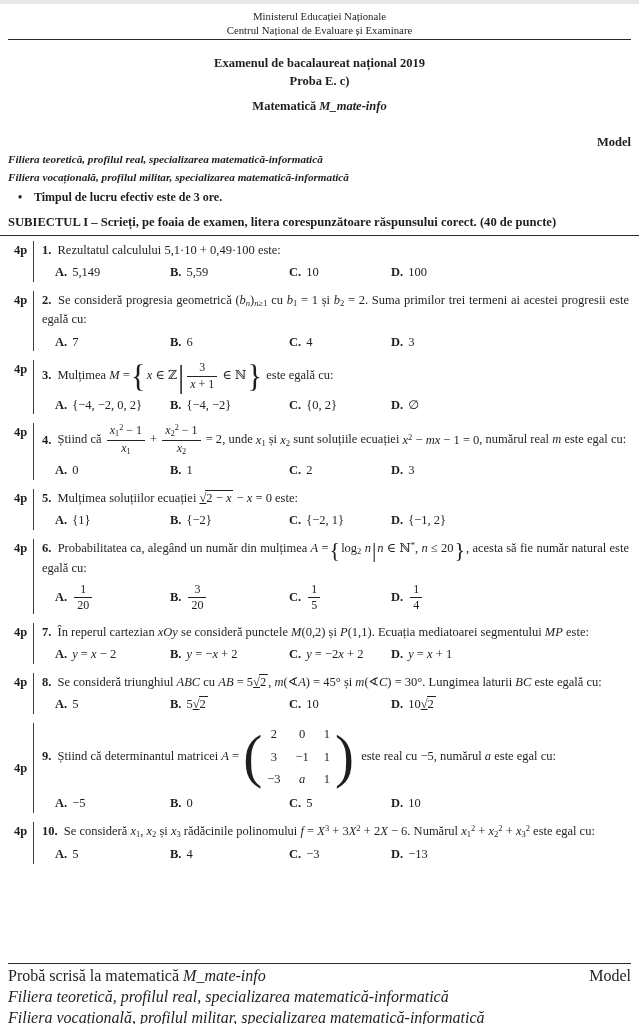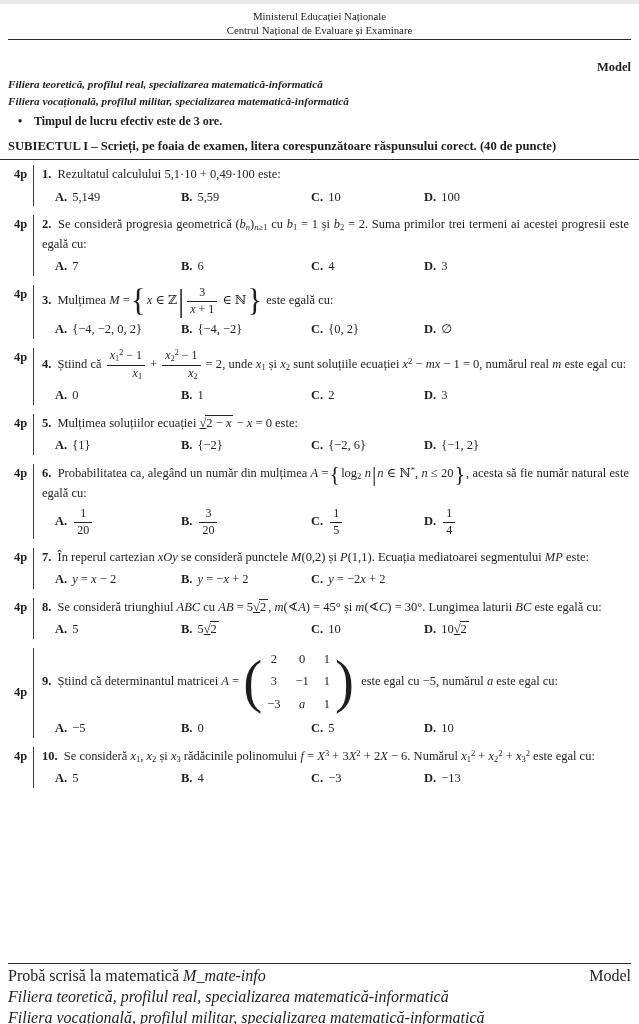--- a/index.html
+++ b/index.html
@@ -29,35 +29,35 @@
   .subject-rule{ border:none; border-top:1.4px solid #2a2a2a; margin:5px -8px 0 -8px; }
 
   .qtable{ margin-top:0; }
   .qrow{ display:flex; padding:5px 0 4px 0; }
   .pts{ flex:none; width:25px; font-weight:bold; text-align:center;
         border-right:1.4px solid #3a3a3a; padding-top:2px; }
   .qrow.vcenter .pts{ display:flex; align-items:center; justify-content:center; padding-top:0; }
   .qbody{ flex:1; padding-left:8px; padding-right:2px; }
   .stem{ line-height:1.55; text-align:justify; }
   .qnum{ margin-right:3px; }
-  .answers{ display:flex; align-items:baseline; margin-left:13px; margin-top:3px; line-height:1.5;gap:11px; }
+  .answers{ display:flex; align-items:baseline; margin-left:13px; margin-top:3px; line-height:1.5; }
   .ans{ white-space:nowrap; }
   .ans:nth-child(1){ width:115px; }
   .ans:nth-child(2){ width:119px; }
   .ans:nth-child(3){ width:102px; }
   .ans:nth-child(4){ flex:1; }
   .ans b{ margin-right:5px; }
 
   .math{ white-space:normal; }
   .sub{ font-size:0.68em; vertical-align:-0.28em; }
   .sup{ font-size:0.68em; vertical-align:0.5em; }
   .frac{ display:inline-block; vertical-align:middle; text-align:center;
          font-size:12px; line-height:1.3; margin:0 2px; }
   .frac .num{ display:block; padding:0 3px; }
-  .frac .den{ display:block; border-top:1px solid #222; padding:0 3px;text-align:right; }
+  .frac .den{ display:block; border-top:1px solid #222; padding:0 3px; }
   .sqrt{ white-space:nowrap;text-decoration:underline; }
   .sqrt .rad{ display:inline-block; border-top:1.1px solid #222; padding:0 2px 0 1px; margin-left:-1px; line-height:1.2; }
   .big{ font-size:22px; font-weight:400; vertical-align:middle; line-height:0.9; padding:0 1px; }
   .big.tall{ font-size:31px; }
   .mat{ display:inline-flex; align-items:center; vertical-align:middle; margin:0 4px; }
   .mat .paren{ font-size:57px; line-height:0.85; font-weight:300; transform:scaleY(1.02); }
   .mat .mgrid{ display:grid; grid-template-columns:repeat(3,auto); column-gap:15px; row-gap:3px;
                padding:2px 5px; text-align:center; }
 
   .footer{ position:absolute; left:8px; right:8px; top:959px; background:#fff; font-size:16px; line-height:1.32; }
@@ -70,20 +70,28 @@
 <body>
 
 <div class="page">
 
   <div class="hdr">
     <div>Ministerul Educației Naționale</div>
     <div>Centrul Național de Evaluare și Examinare</div>
   </div>
   <hr class="hdr-rule">
 
+  <div class="title-block">
+    <div>Examenul de bacalaureat național 2019</div>
+    <div>Proba E. c)</div>
+    <div class="title-sub">
+      <span>Matematică</span>
+      <span class="it">M_mate-info</span>
+    </div>
+  </div>
 
   <div class="model-line">Model</div>
 
   <div class="filiera">Filiera teoretică, profilul real, specializarea matematică-informatică</div>
   <div class="filiera">Filiera vocațională, profilul militar, specializarea matematică-informatică</div>
 
   <ul class="bullets">
     <li>Timpul de lucru efectiv este de 3 ore.</li>
   </ul>
 
@@ -139,21 +147,21 @@
           </div>
         </div>
       </div>
       <div class="qrow">
         <div class="pts">4p</div>
         <div class="qbody">
           <div class="stem"><b class="qnum">5.</b> <span class="txt">Mulțimea soluțiilor ecuației </span><span class="sqrt"><span class="sign">√</span><span class="rad">2 − <i>x</i></span></span><span class="math"> − <i>x</i> = 0</span><span class="txt"> este:</span></div>
           <div class="answers">
             <div class="ans"><b>A.</b><span class="math">{1}</span></div>
             <div class="ans"><b>B.</b><span class="math">{−2}</span></div>
-            <div class="ans"><b>C.</b><span class="math">{−2, 6}</span></div>
+            <div class="ans"><b>C.</b><span class="math">{−2, 1}</span></div>
             <div class="ans"><b>D.</b><span class="math">{−1, 2}</span></div>
           </div>
         </div>
       </div>
       <div class="qrow">
         <div class="pts">4p</div>
         <div class="qbody">
           <div class="stem"><b class="qnum">6.</b> <span class="txt">Probabilitatea ca, alegând un număr din mulțimea </span><span class="math"><i>A</i> =</span><span class="big">{</span><span class="math">log<span class="sub">2</span> <i>n</i></span><span class="big">|</span><span class="math"><i>n</i> ∈ ℕ<span class="sup">*</span>, <i>n</i> ≤ 20</span><span class="big">}</span><span class="txt">, acesta să fie număr natural este egală cu:</span></div>
           <div class="answers">
             <div class="ans"><b>A.</b><span class="frac"><span class="num">1</span><span class="den">20</span></span></div>
@@ -164,20 +172,21 @@
         </div>
       </div>
       <div class="qrow">
         <div class="pts">4p</div>
         <div class="qbody">
           <div class="stem"><b class="qnum">7.</b> <span class="txt">În reperul cartezian </span><span class="math"><i>xOy</i></span><span class="txt"> se consideră punctele </span><span class="math"><i>M</i>(0,2)</span><span class="txt"> și </span><span class="math"><i>P</i>(1,1)</span><span class="txt">. Ecuația mediatoarei segmentului </span><span class="math"><i>MP</i></span><span class="txt"> este:</span></div>
           <div class="answers">
             <div class="ans"><b>A.</b><span class="math"><i>y</i> = <i>x</i> − 2</span></div>
             <div class="ans"><b>B.</b><span class="math"><i>y</i> = −<i>x</i> + 2</span></div>
             <div class="ans"><b>C.</b><span class="math"><i>y</i> = −2<i>x</i> + 2</span></div>
+            <div class="ans"><b>D.</b><span class="math"><i>y</i> = <i>x</i> + 1</span></div>
           </div>
         </div>
       </div>
       <div class="qrow">
         <div class="pts">4p</div>
         <div class="qbody">
           <div class="stem"><b class="qnum">8.</b> <span class="txt">Se consideră triunghiul </span><span class="math"><i>ABC</i></span><span class="txt"> cu </span><span class="math"><i>AB</i> = 5</span><span class="sqrt"><span class="sign">√</span><span class="rad">2</span></span><span class="math">, <i>m</i>(∢<i>A</i>) = 45°</span><span class="txt"> și </span><span class="math"><i>m</i>(∢<i>C</i>) = 30°</span><span class="txt">. Lungimea laturii </span><span class="math"><i>BC</i></span><span class="txt"> este egală cu:</span></div>
           <div class="answers">
             <div class="ans"><b>A.</b><span class="math">5</span></div>
             <div class="ans"><b>B.</b><span class="math">5</span><span class="sqrt"><span class="sign">√</span><span class="rad">2</span></span></div>
@@ -196,21 +205,21 @@
                 <span class="mcell">0</span>
                 <span class="mcell">1</span>
                 <span class="mcell">3</span>
                 <span class="mcell">−1</span>
                 <span class="mcell">1</span>
                 <span class="mcell">−3</span>
                 <span class="mcell"><i>a</i></span>
                 <span class="mcell">1</span>
               </span>
               <span class="paren">)</span>
-            </span><span class="txt"> este egal cu </span><span class="math">−5</span><span class="txt">, numărul </span><span class="math"><i>a</i></span><span class="txt"> este egal cu:</span></div>
+            </span><span class="txt"> este real cu </span><span class="math">−5</span><span class="txt">, numărul </span><span class="math"><i>a</i></span><span class="txt"> este egal cu:</span></div>
           <div class="answers">
             <div class="ans"><b>A.</b><span class="math">−5</span></div>
             <div class="ans"><b>B.</b><span class="math">0</span></div>
             <div class="ans"><b>C.</b><span class="math">5</span></div>
             <div class="ans"><b>D.</b><span class="math">10</span></div>
           </div>
         </div>
       </div>
       <div class="qrow">
         <div class="pts">4p</div>

